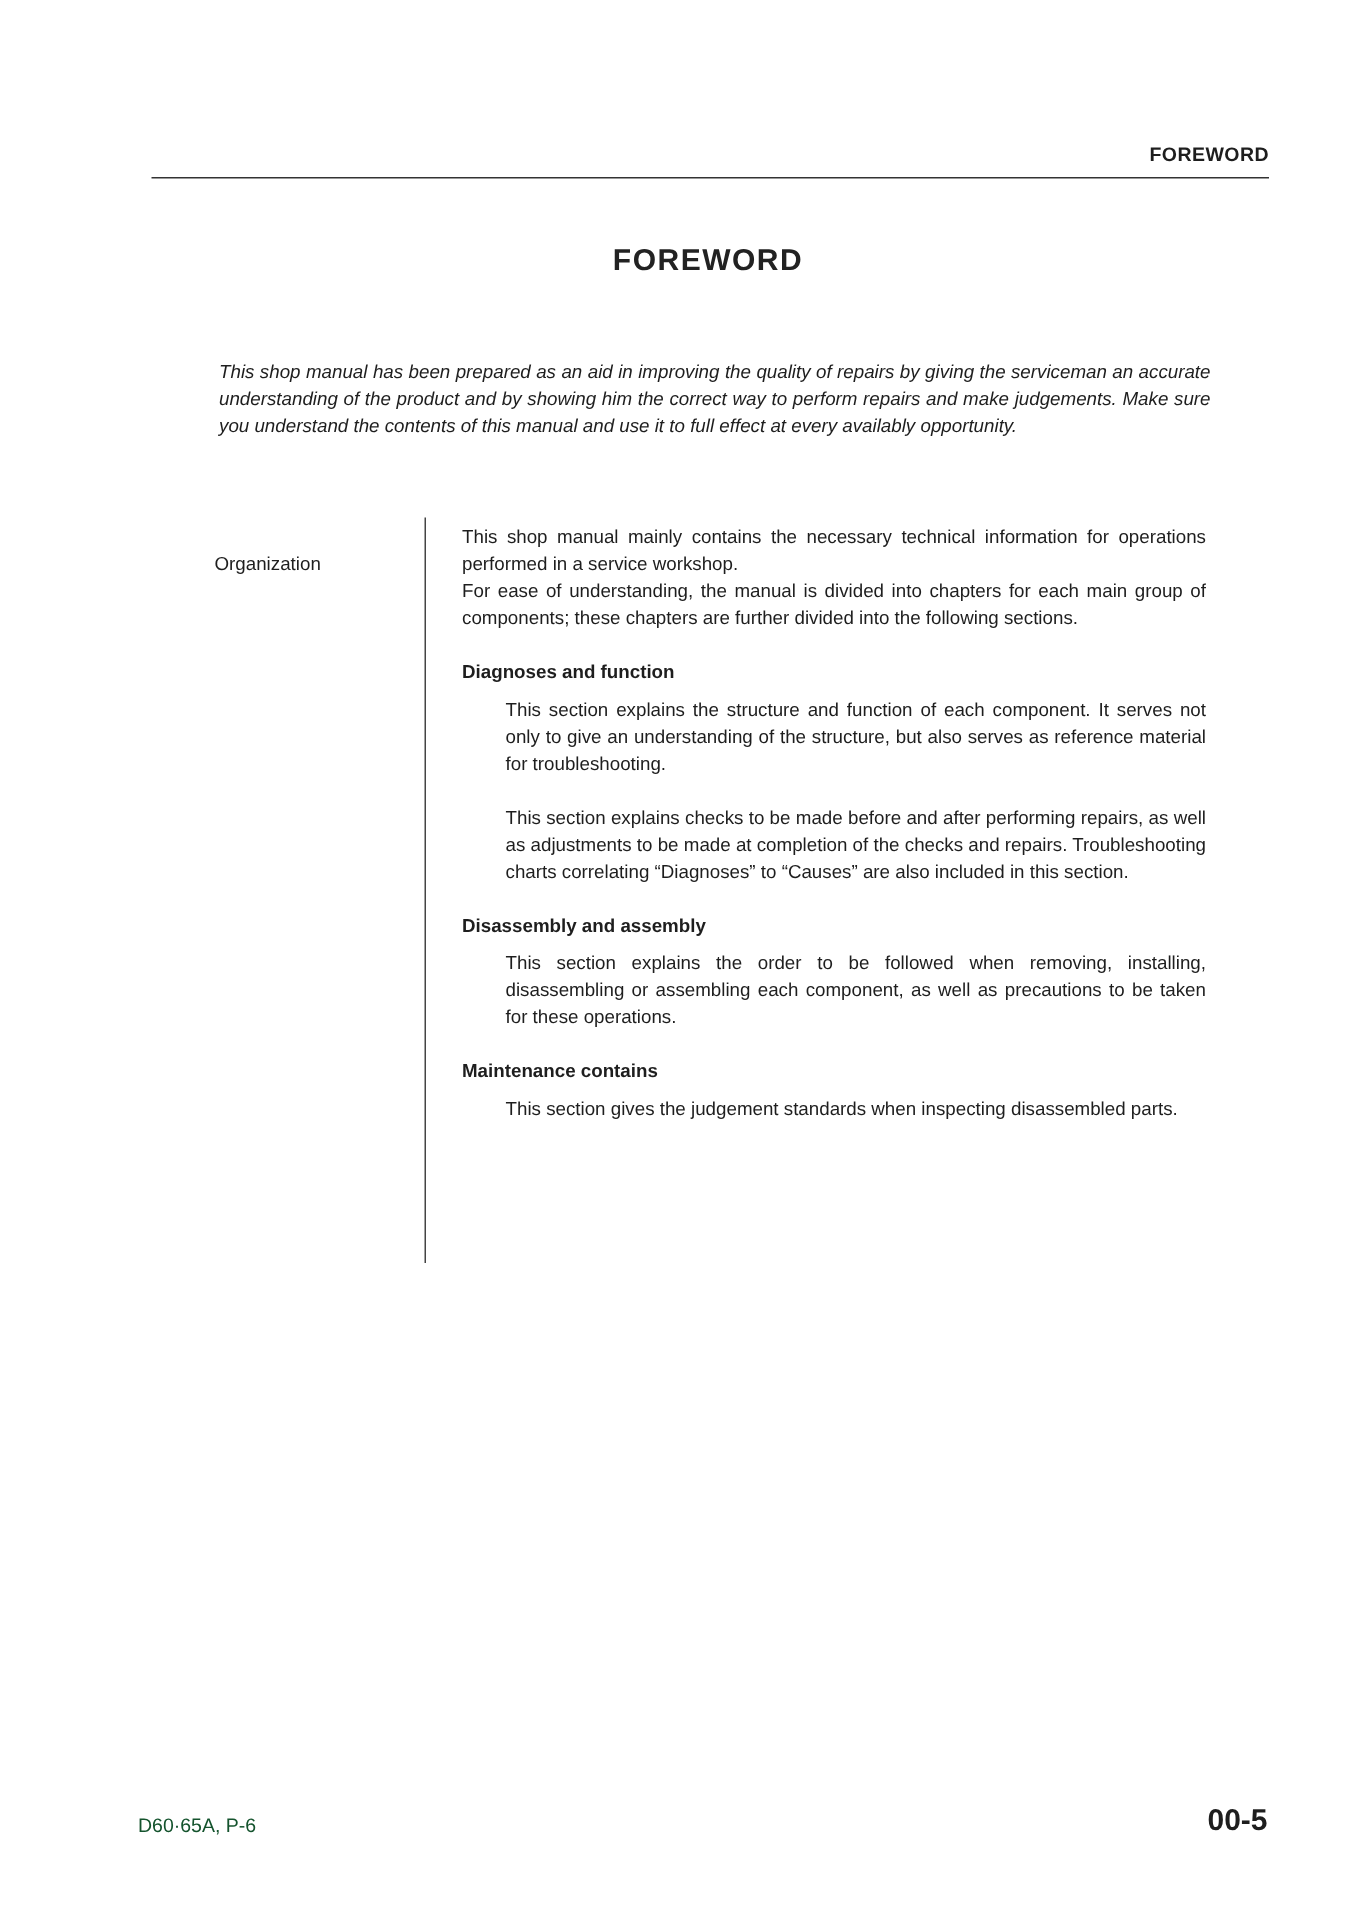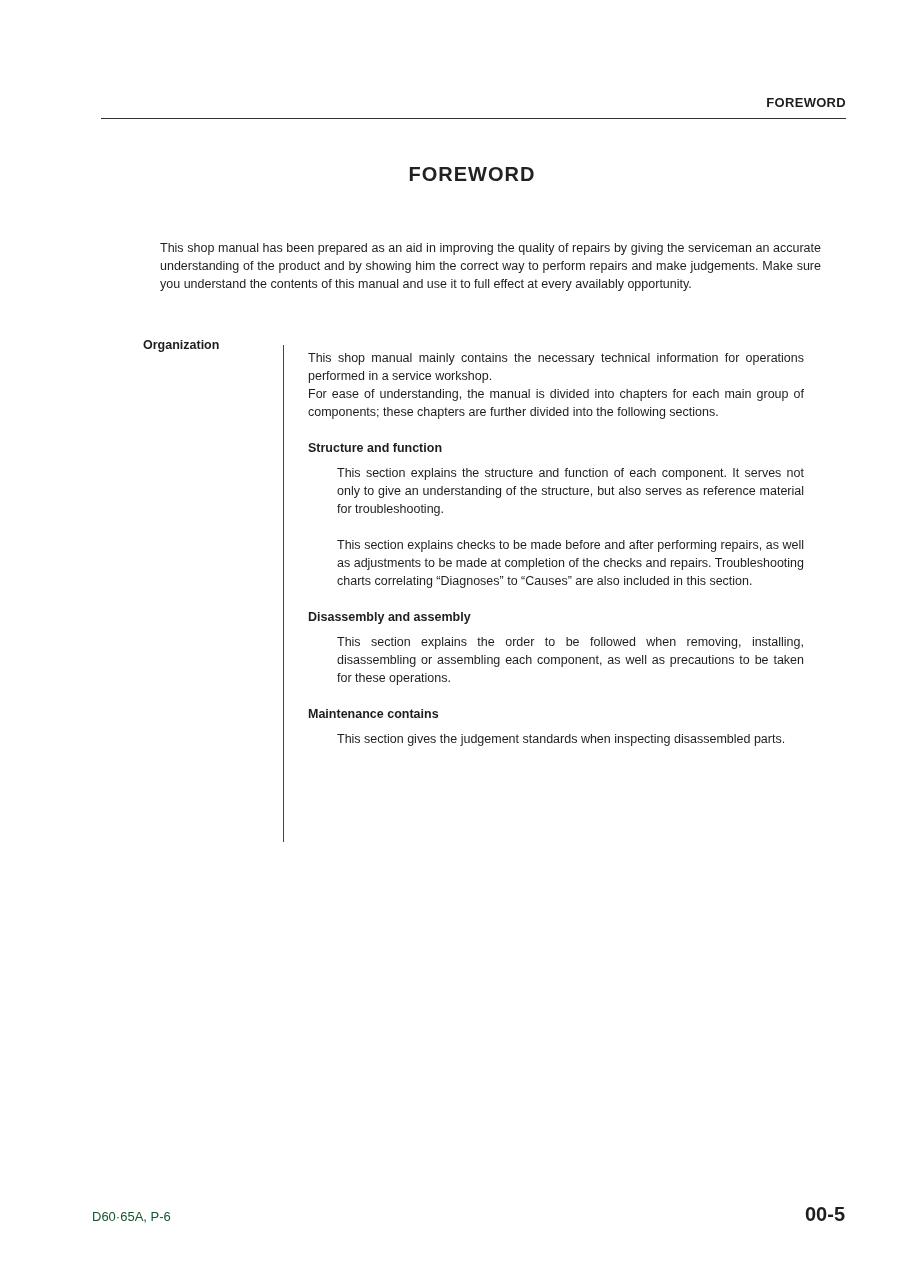--- a/index.html
+++ b/index.html
@@ -13,26 +13,26 @@
     }
     .header-rule {
       position: absolute; left: 101px; top: 118px; width: 745px; height: 0;
       border-top: 1.5px solid #333;
     }
     .title {
       position: absolute; left: 0; top: 163px; width: 944px; text-align: center;
       font-size: 20px; font-weight: bold; letter-spacing: 1px; color: #222;
     }
     .intro {
-      position: absolute; left: 160px; top: 240px; width: 661px;
-      font-size: 12.5px; line-height: 17.8px; text-align: justify;
+      position: absolute; left: 146px; top: 240px; width: 661px;
+      font-size: 12.5px; line-height: 17.8px; text-align: justify; font-style: italic;
     }
     .org-label {
-      position: absolute; left: 143px; top: 338px;
-      font-size: 12.5px; font-weight: bold;
+      position: absolute; left: 143px; top: 369px;
+      font-size: 12.5px; font-weight: normal;
     }
     .vrule {
       position: absolute; left: 283px; top: 345px; width: 0; height: 497px;
       border-left: 1.5px solid #444;
     }
     .org-body {
       position: absolute; left: 308px; top: 349px; width: 496px;
       font-size: 12.5px; line-height: 18px; text-align: justify;
     }
     .org-body p { margin: 0; }
@@ -57,21 +57,21 @@
 <div class="intro">This shop manual has been prepared as an aid in improving the quality of repairs by giving the serviceman an accurate understanding of the product and by showing him the correct way to perform repairs and make judgements.  Make sure you understand the contents of this manual and use it to full effect at every availably opportunity.</div>
 
 <div class="org-label">Organization</div>
 <div class="vrule"></div>
 
 <div class="org-body">
   <p>This shop manual mainly contains the necessary technical information for operations performed in a service workshop.</p>
   <p>For ease of understanding, the manual is divided into chapters for each main group of components; these chapters are further divided into the following sections.</p>
 
   <div class="section">
-    <div class="section-title">Structure and function</div>
+    <div class="section-title">Diagnoses and function</div>
     <div class="section-body">This section explains the structure and function of each component.  It serves not only to give an understanding of the structure, but also serves as reference material for troubleshooting.</div>
   </div>
   <div class="section">
     <div class="section-body">This section explains checks to be made before and after performing repairs, as well as adjustments to be made at completion of the checks and repairs. Troubleshooting charts correlating “Diagnoses” to “Causes” are also included in this section.</div>
   </div>
   <div class="section">
     <div class="section-title">Disassembly and assembly</div>
     <div class="section-body">This section explains the order to be followed when removing, installing, disassembling or assembling each component, as well as precautions to be taken for these operations.</div>
   </div>
   <div class="section">

